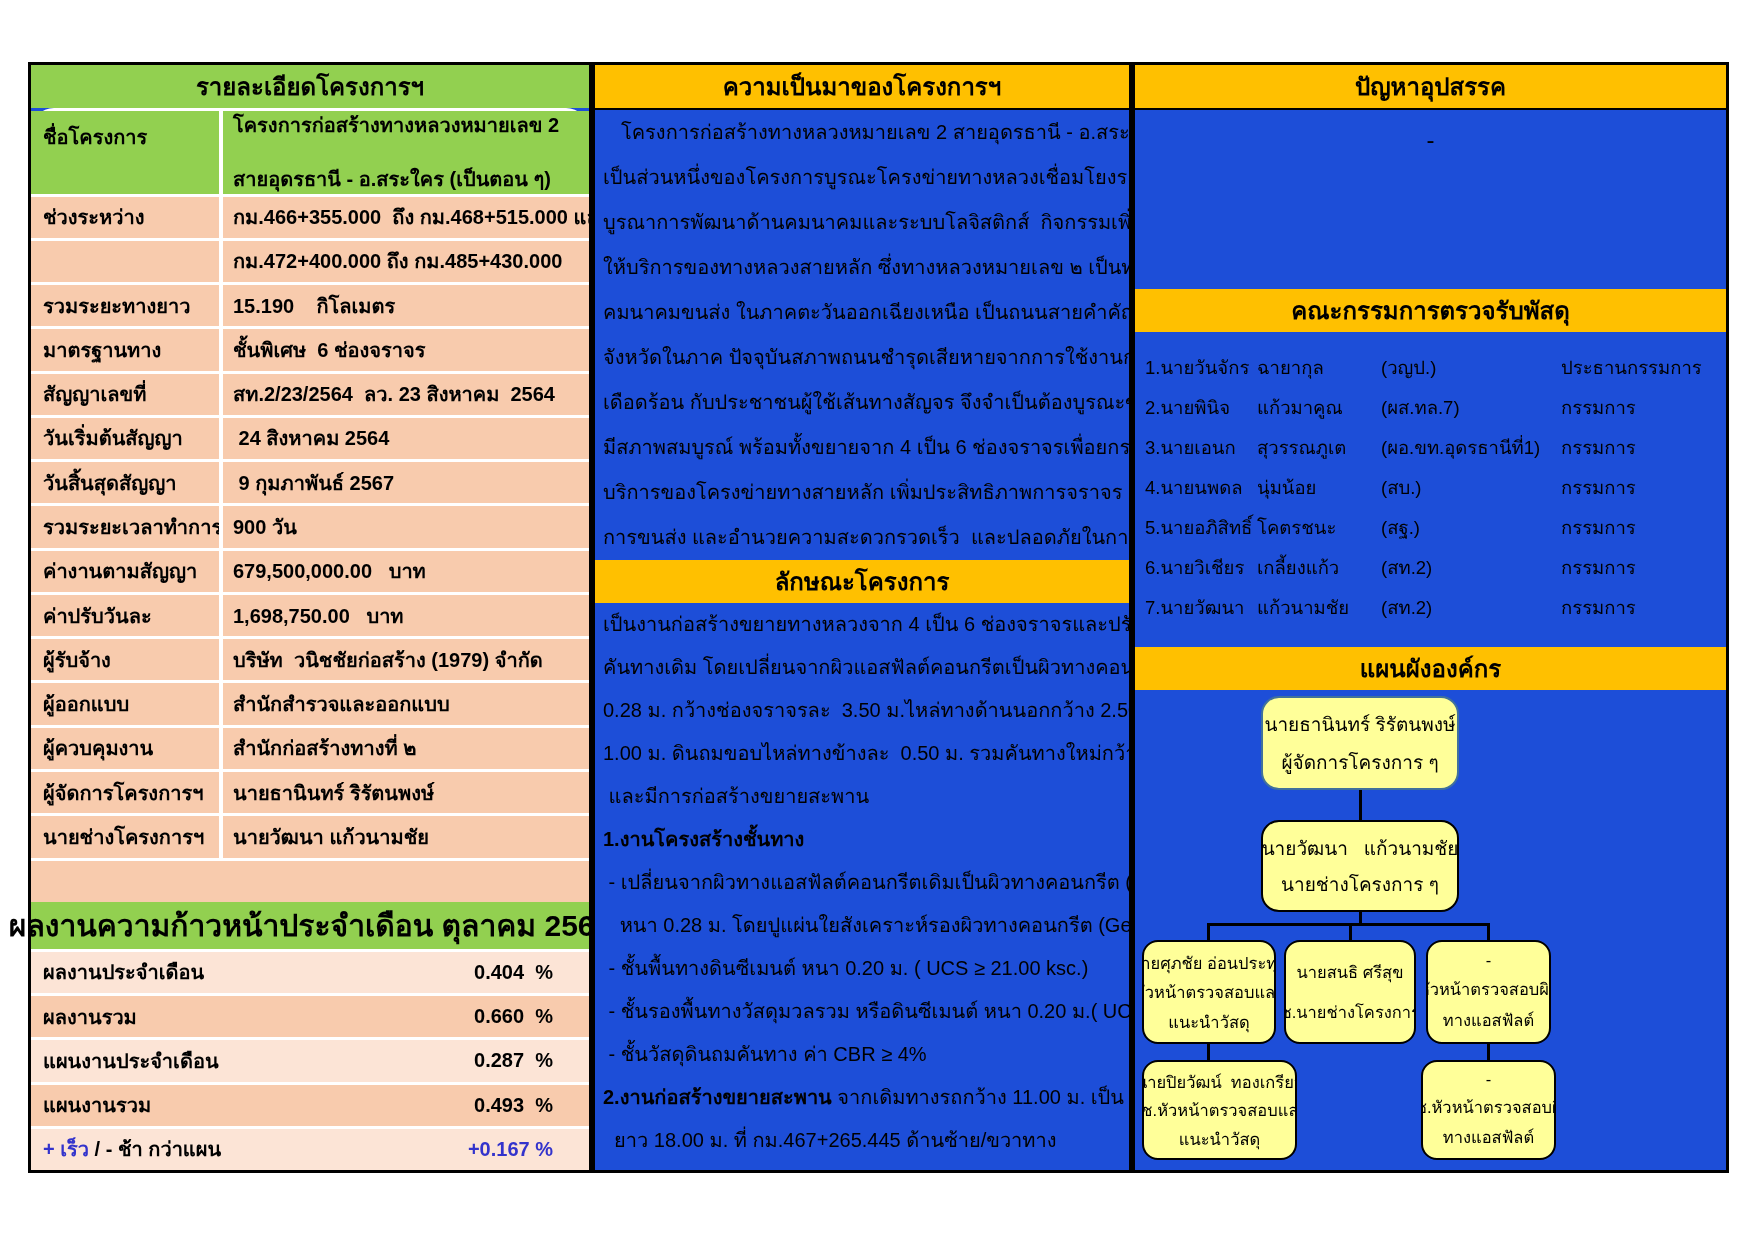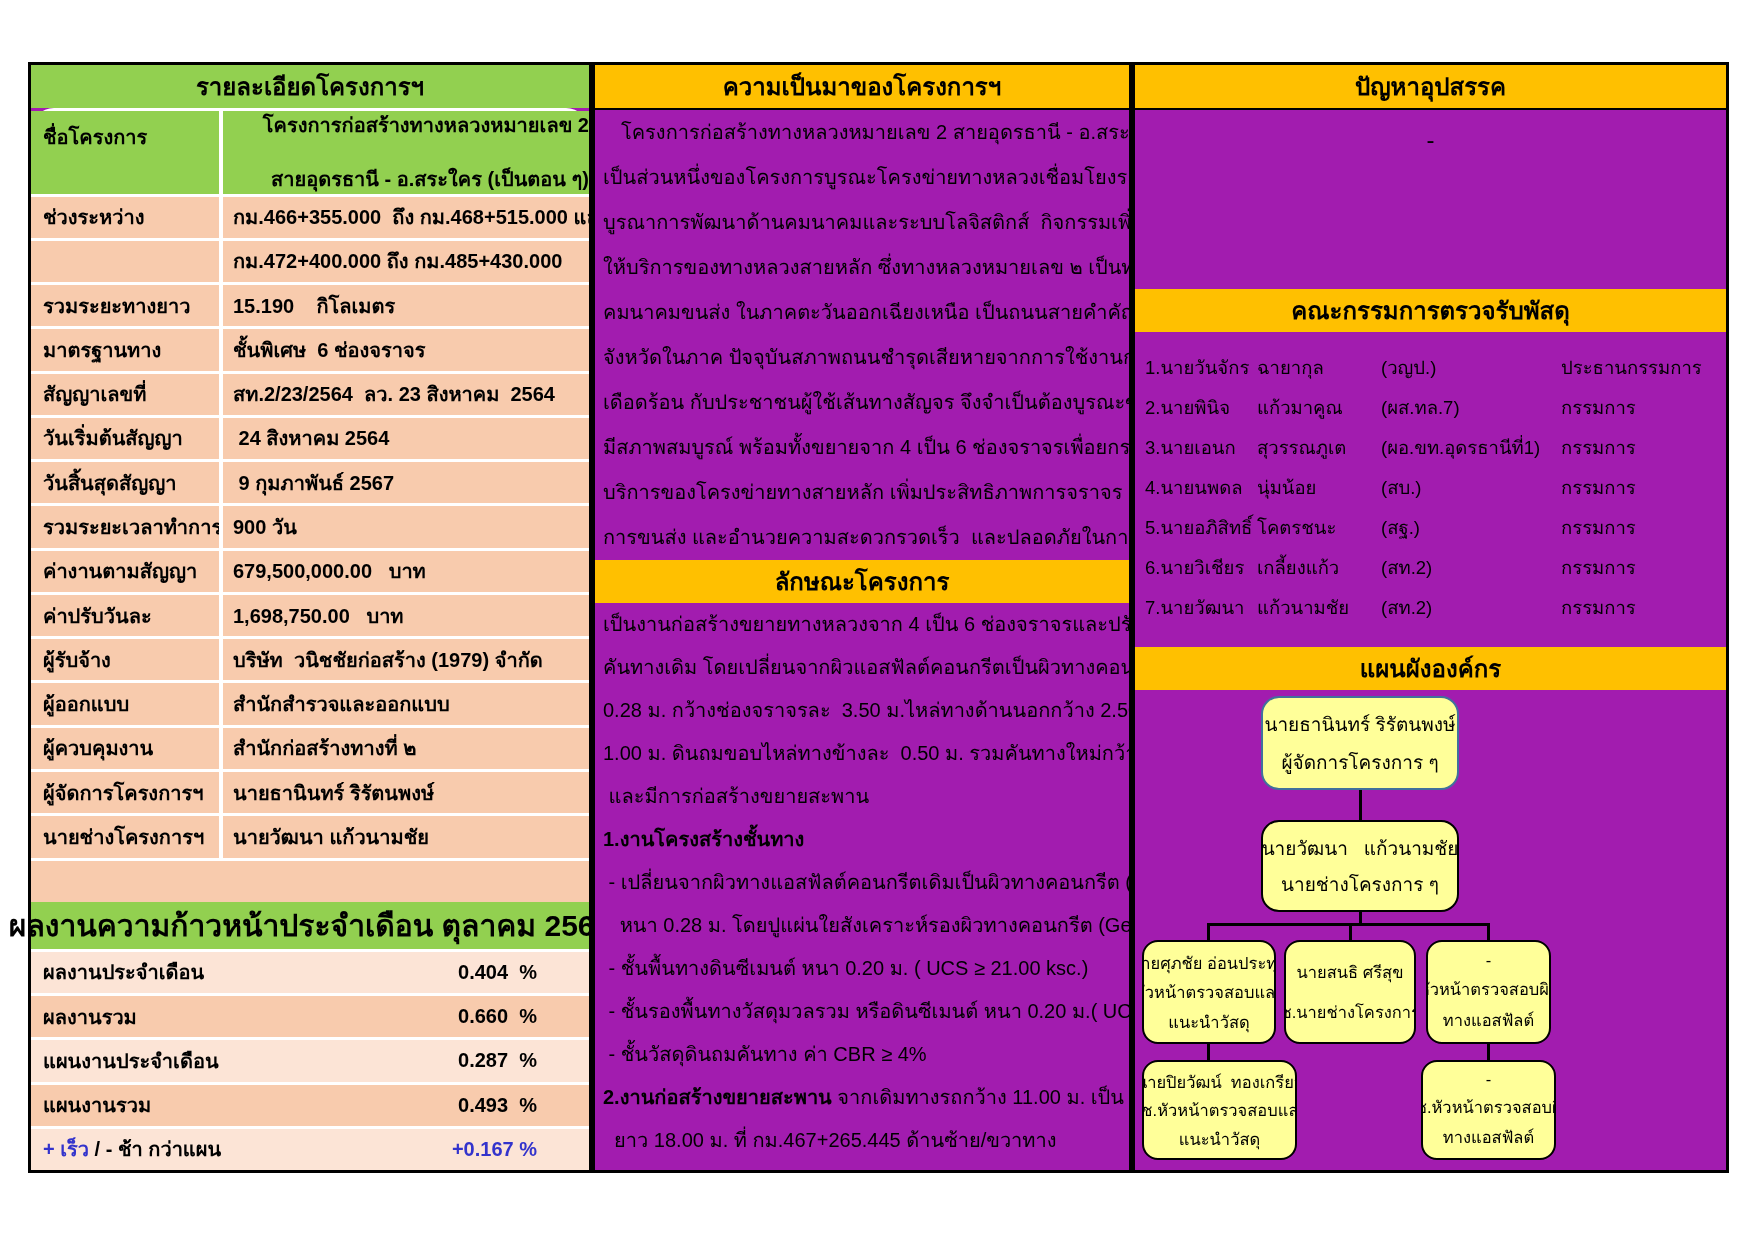--- a/index.html
+++ b/index.html
@@ -1,20 +1,20 @@
 <!DOCTYPE html>
 <html><head>
 <meta charset="utf-8">
 <style>
   html,body { margin:0; padding:0; background:#ffffff; }
   .page {
     position:relative; width:1755px; height:1241px; background:#ffffff;
     font-family:"Liberation Sans", sans-serif; color:#000;
   }
-  .col { position:absolute; top:62px; height:1111px; box-sizing:border-box; background:#a21caf; }
+  .col { position:absolute; top:62px; height:1111px; box-sizing:border-box; background:#1d4ed8; }
   #left-col  { left:28px;  width:564px; border:3px solid #000; display:flex; flex-direction:column; }
   #mid-col   { left:592px; width:540px; border:3px solid #000; display:flex; flex-direction:column; }
   #right-col { left:1132px;width:597px; border:3px solid #000; display:flex; flex-direction:column; }
 
   
   .gband { flex:0 0 43px; background:#92D050; display:flex; align-items:center; justify-content:center;
            font-size:24px; font-weight:700; white-space:pre; }
   .gband.small { font-size:30px; }
   .oband { flex:0 0 43px; background:#FFC000; display:flex; align-items:center; justify-content:center;
            font-size:24px; font-weight:700; white-space:pre; }
@@ -22,29 +22,29 @@
 
   
   .l-row { flex:1 1 0; display:grid; grid-template-columns:188px 1fr; column-gap:4px;
            background:#fff; border-top:3px solid #fff; box-sizing:border-box; min-height:0; }
   .l-row.name-row { flex:2 2 0;border-radius:23px; }
   .cell { background:#F8CBAD; display:flex; align-items:center; white-space:pre;
           font-size:20px; font-weight:700; overflow:hidden; }
   .cell.lbl { padding-left:12px; }
   .cell.val { padding-left:10px; }
   .cell.green { background:#92D050; }
-  .cell.colm { flex-direction:column; align-items:flex-end; justify-content:center; row-gap:22px; }
+  .cell.colm { flex-direction:column; align-items:flex-start; justify-content:center; row-gap:22px; }
   .cell.top { align-items:flex-start; padding-top:10px; }
   .l-spacer { flex:1 1 0; background:#F8CBAD; border-top:3px solid #fff; }
 
   .p-row { flex:1 1 0; display:grid; grid-template-columns:348px 1fr; 
            background:#fff; border-top:3px solid #fff; box-sizing:border-box; min-height:0; }
   .p-row.light .cell { background:#FCE4D6; }
   .p-row.dark  .cell { background:#F8CBAD; }
-  .cell.pval { justify-content:flex-end; padding-right:52px; }
+  .cell.pval { justify-content:flex-end; padding-right:36px; }
   .blue { color:#3333CC; }
 
   
   .para { padding:0; overflow:hidden; }
   .para.p1 { flex:0 0 450px; }
   .para.p2 { flex:1 1 auto; }
   .line { height:45px; line-height:45px; padding-left:8px; white-space:pre; overflow:hidden; font-size:20px; }
   .p2 .line { height:43px; line-height:43px; }
   .line.indent { padding-left:26px; }
   .line .bold, .line.bold { font-weight:700; }

